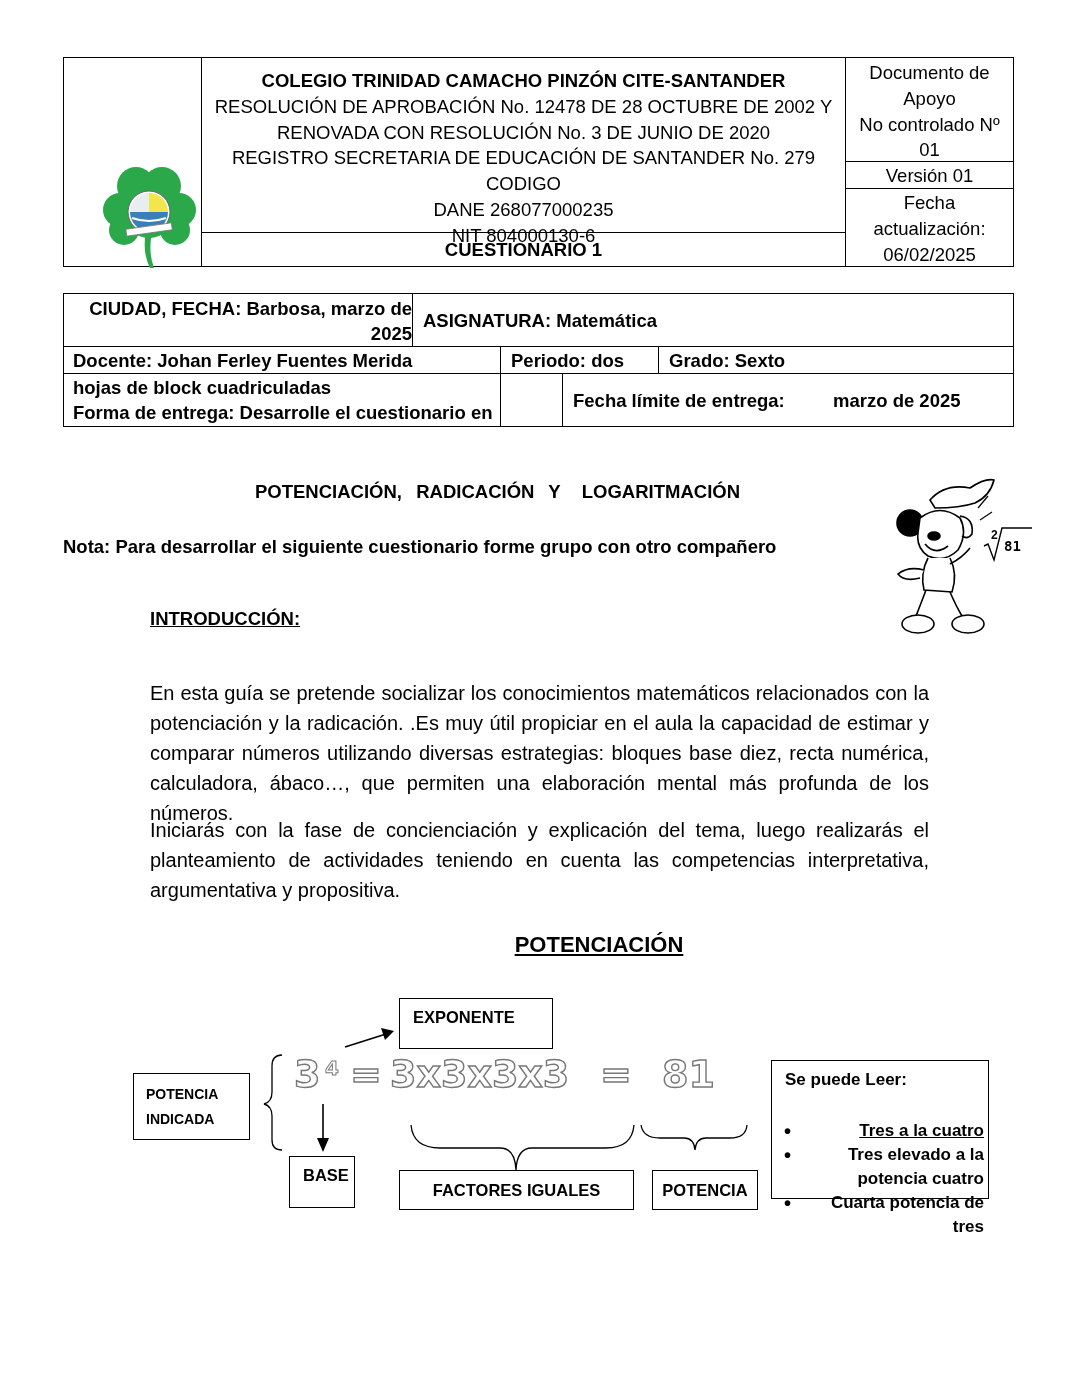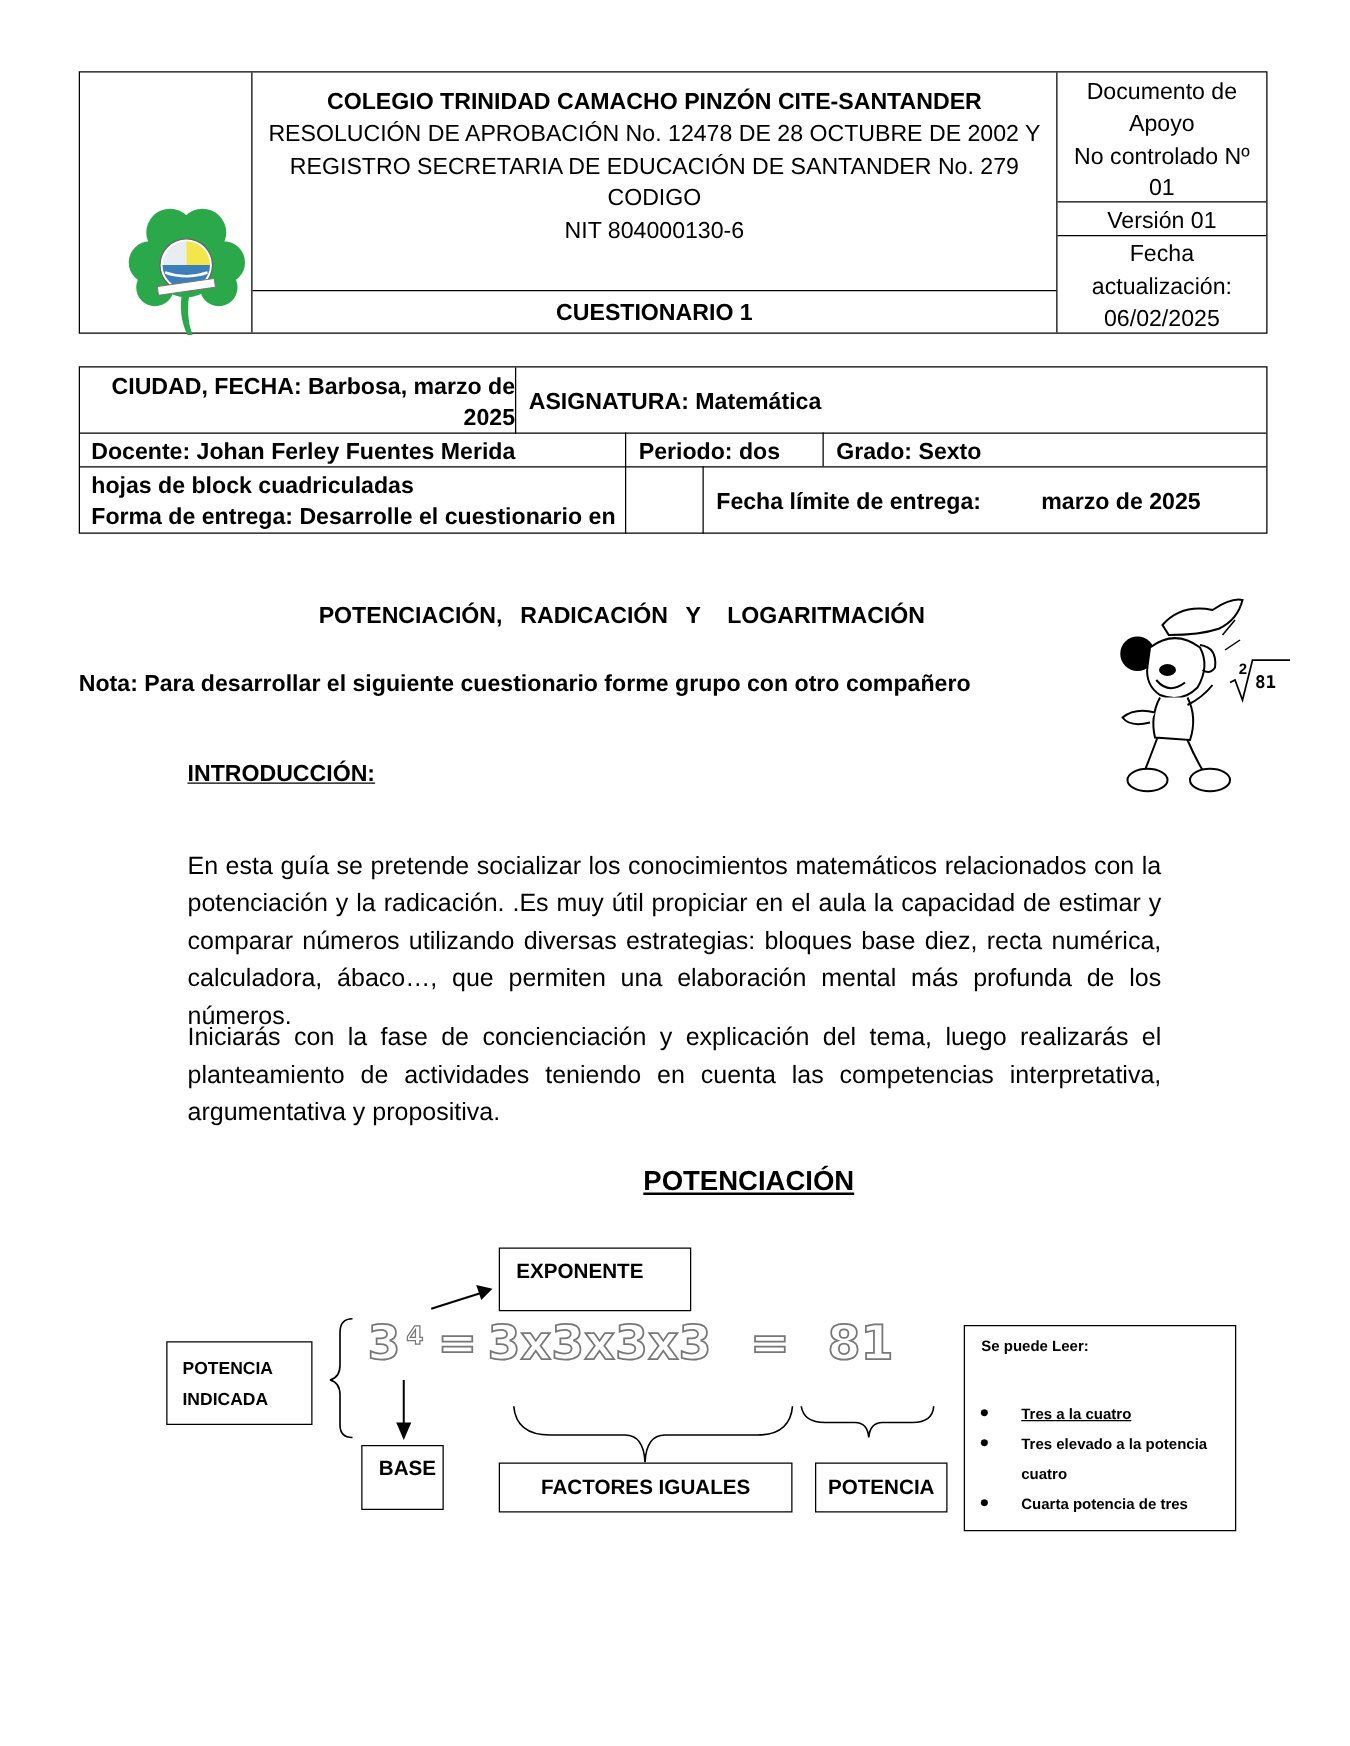--- a/index.html
+++ b/index.html
@@ -23,21 +23,21 @@
   .info .hline { position: absolute; height: 0; border-top: 1.5px solid #000; left: 0; width: 100%; }
   
   .title-sec { position: absolute; left: 0; top: 481px; width: 995px; text-align: center; font-weight: bold; font-size: 18.5px; word-spacing: 2px; }
   .nota { position: absolute; left: 63px; top: 536px; font-weight: bold; font-size: 18.5px; }
   .intro { position: absolute; left: 150px; top: 608px; font-weight: bold; font-size: 18.5px; text-decoration: underline; }
   .para { position: absolute; left: 150px; width: 779px; font-size: 20px; line-height: 30px; text-align: justify; }
   .pot-title { position: absolute; left: 0; top: 932px; width: 1198px; text-align: center; font-weight: bold; font-size: 22px; text-decoration: underline; }
   
   .box { position: absolute; border: 1.5px solid #000; box-sizing: border-box; background: #fff; font-weight: bold; font-size: 16.5px; }
   .outline-num { position: absolute; top: 1052px; font-family: "DejaVu Sans", sans-serif; font-weight: bold; font-size: 38px; color: #fff; -webkit-text-stroke: 1.4px #777; letter-spacing: 0px; white-space: nowrap; }
-  .read-box { position: absolute; left: 771px; top: 1060px; width: 218px; height: 165px; border: 1.5px solid #000; box-sizing: border-box; font-weight: bold; font-size: 12px; }
+  .read-box { position: absolute; left: 771px; top: 1060px; width: 218px; height: 139px; border: 1.5px solid #000; box-sizing: border-box; font-weight: bold; font-size: 17px; text-align: right; }
   .read-box ul { margin: 0; padding: 0; list-style: none; position: absolute; left: 12px; top: 58px; width: 200px; }
   .read-box li { position: relative; padding-left: 33px; line-height: 24px; }
   .read-box li::before { content: "•"; position: absolute; left: 0; top: 0; font-size: 20px; }
 </style>
 </head>
 <body>
 
 <div class="hdr">
   <div class="logo-cell">
     <svg class="abs" style="left:38px;top:104px;" width="95" height="106" viewBox="0 0 95 106">
@@ -56,21 +56,23 @@
       <path d="M28 50 A19 19 0 0 1 47 31 L47 50 Z" fill="#e8edf2"></path>
       <path d="M28 50 L66 50 A19 19 0 0 1 28 50 Z" fill="#3b7fb8"></path>
       <path d="M30 56 Q47 62 64 56" stroke="#fff" stroke-width="2" fill="none"></path>
       <rect x="24" y="64" width="46" height="7" fill="#ffffff" stroke="#777" stroke-width="0.8" transform="rotate(-8 47 67)"></rect>
     </svg>
   </div>
   <div class="mid-cell">
     <div class="top">
       <div class="bold">COLEGIO TRINIDAD CAMACHO PINZÓN CITE-SANTANDER</div>
       <div>RESOLUCIÓN DE APROBACIÓN No. 12478 DE 28 OCTUBRE DE 2002 Y</div>
+      <div>RENOVADA CON RESOLUCIÓN No. 3 DE JUNIO DE 2020</div>
       <div>REGISTRO SECRETARIA DE EDUCACIÓN DE SANTANDER No. 279 CODIGO</div>
+      <div>DANE 268077000235</div>
       <div>NIT 804000130-6</div>
     </div>
     <div class="bottom">CUESTIONARIO 1</div>
   </div>
   <div class="right-cell">
     <div class="r1">
       <div>Documento de</div>
       <div>Apoyo</div>
       <div>No controlado Nº</div>
       <div>01</div>

